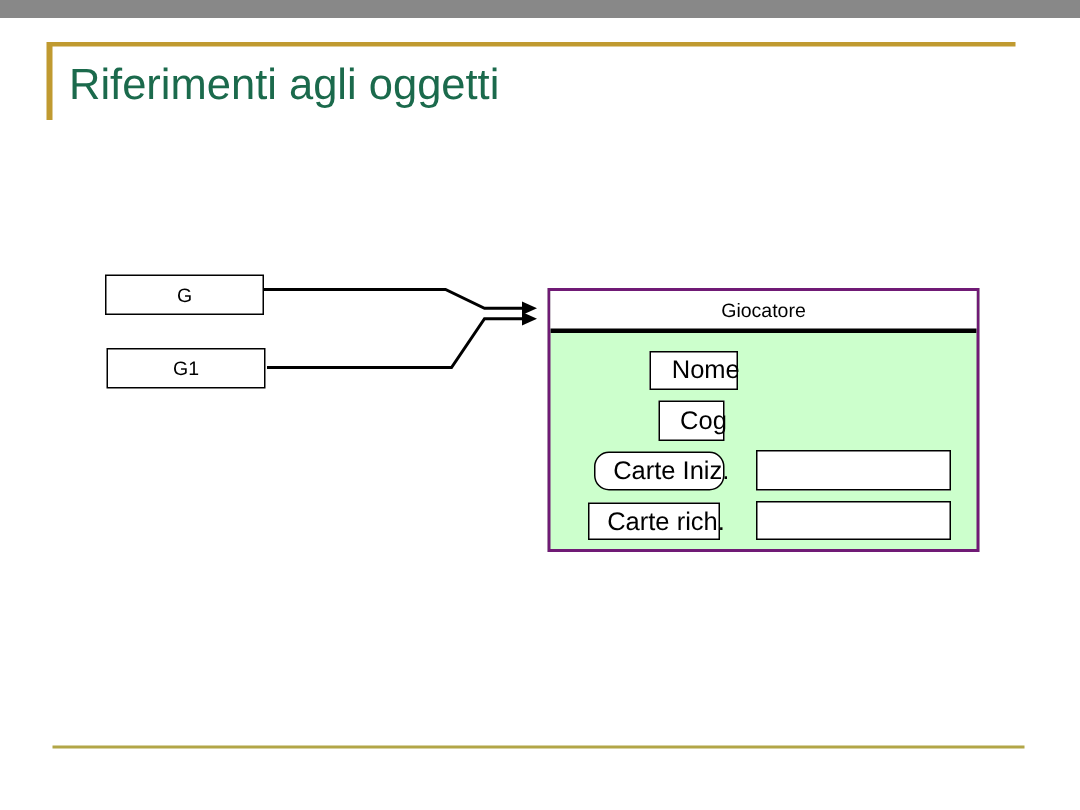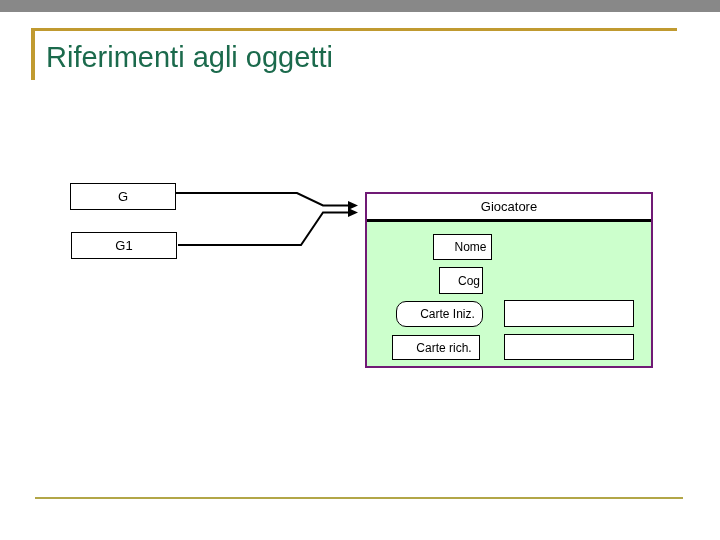--- a/index.html
+++ b/index.html
@@ -75,21 +75,21 @@
     font-size: 13px;
     color: #000000;
   }
   .cell {
     position: absolute;
     background: #ffffff;
     border: 1.5px solid #000000;
     display: flex;
     align-items: center;
     justify-content: center;
-    font-size: 12px;
+    font-size: 17px;
     color: #000000;
     white-space: nowrap;
     padding-left: 16px;
   }
   .lbl-nome  { left: 66px;  top: 40px;  width: 59px;  height: 26px; }
   .val-nome  { left: 138px; top: 39px;  width: 130px; height: 27px; }
   .lbl-cog   { left: 72px;  top: 73px;  width: 44px;  height: 27px; }
   .val-cog   { left: 137px; top: 72px;  width: 130px; height: 27px; }
   .lbl-ciniz { left: 29px;  top: 107px; width: 87px;  height: 26px; border-radius: 10px; }
   .val-ciniz { left: 137px; top: 106px; width: 130px; height: 27px; }

